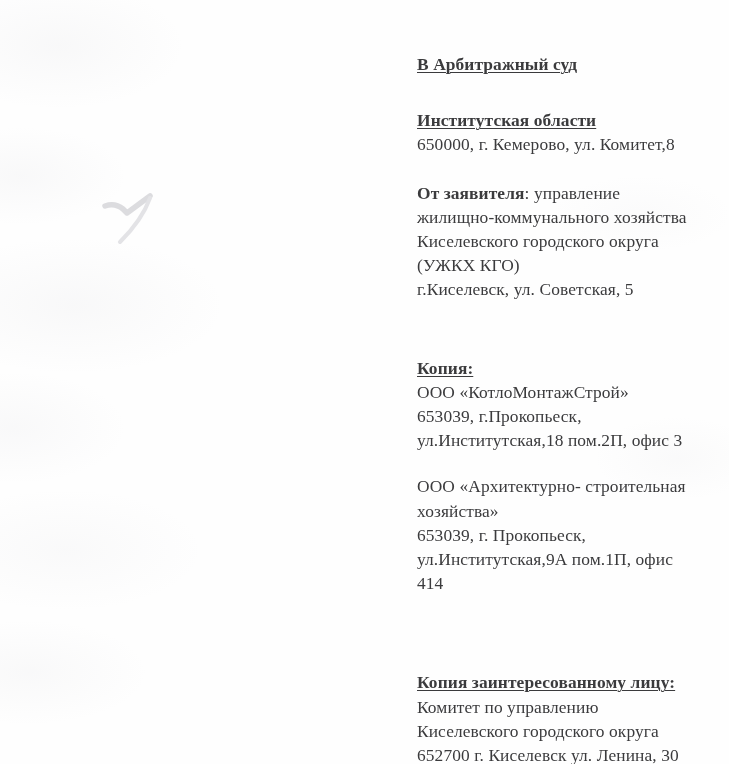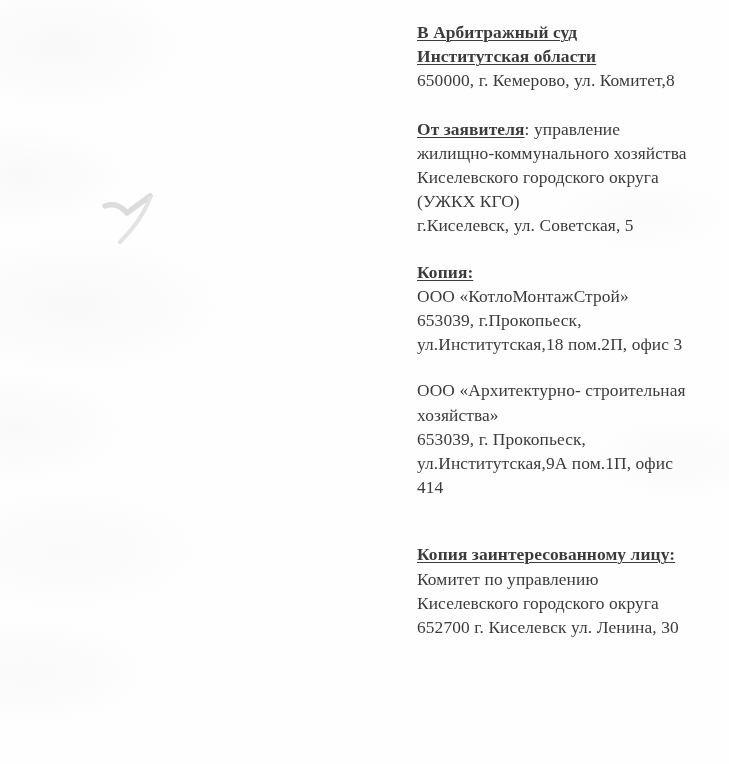--- a/index.html
+++ b/index.html
@@ -62,25 +62,25 @@
   .line {
     white-space: nowrap;
     letter-spacing: .1px;
   }
 
   .hd {
     font-weight: bold;
     text-decoration: underline;
     text-underline-offset: 2px;
     text-decoration-thickness: 1.4px;
+    margin-top: 32px;
   }
 
   .hd-inline {
     font-weight: bold;
-    text-decoration: underline;
     text-underline-offset: 2px;
     text-decoration-thickness: 1.4px;
   }
 
   .spacer-lg { height: 24px; }
   .spacer-md { height: 22px; }
   .spacer-sm { height: 21px; }
 
   .pad-top-1 { padding-top: 20px; }
 </style>

